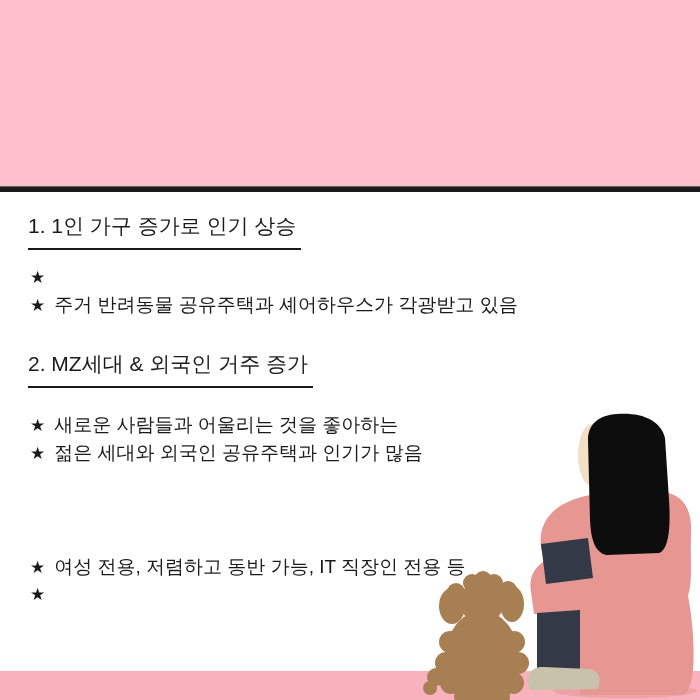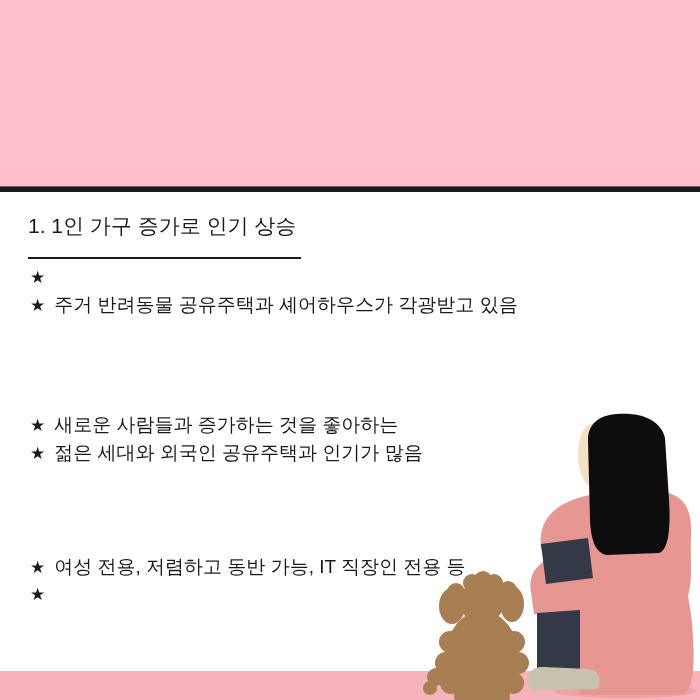--- a/index.html
+++ b/index.html
@@ -32,21 +32,21 @@
     text-align:center; font-size:41px; font-weight:800;
     letter-spacing:-1.5px; white-space:nowrap;
   }
   
   .section-heading {
     position:absolute; left:28px; z-index:5;
     font-size:21px; font-weight:400;
   }
   .section-heading span {
     display:inline-block; border-bottom:2px solid #1a1a1a;
-    padding:0 5px 17px 0;
+    padding:0 5px 8px 0;
   }
   .s1 { top:212px; } .s2 { top:350px; } .s3 { top:494px; }
   .bullets { position:absolute; left:30px; z-index:5; }
   .b1 { top:264px; } .b2 { top:411px; } .b3 { top:553px; }
   .bullet { display:flex; align-items:baseline; gap:9px;
             font-size:19px; line-height:27px; white-space:nowrap; }
   .star { font-size:17px; }
   
   .floor {
     position:absolute; left:0; top:671px; width:700px; height:29px;
@@ -75,24 +75,27 @@
   <div class="bullets b1">
     <div class="bullet">
       <span class="star">★</span>
     </div>
     <div class="bullet">
       <span class="star">★</span>
       <span>주거 반려동물 공유주택과 셰어하우스가 각광받고 있음</span>
     </div>
   </div>
 
+  <div class="section-heading s2">
+    <span>2. MZ세대 &amp; 외국인 거주 증가</span>
+  </div>
   <div class="bullets b2">
     <div class="bullet">
       <span class="star">★</span>
-      <span>새로운 사람들과 증가하는 것을 좋아하는</span>
+      <span>새로운 사람들과 어울리는 것을 좋아하는</span>
     </div>
     <div class="bullet">
       <span class="star">★</span>
       <span>젊은 세대와 외국인 공유주택과 인기가 많음</span>
     </div>
   </div>
 
   <div class="bullets b3">
     <div class="bullet">
       <span class="star">★</span>

